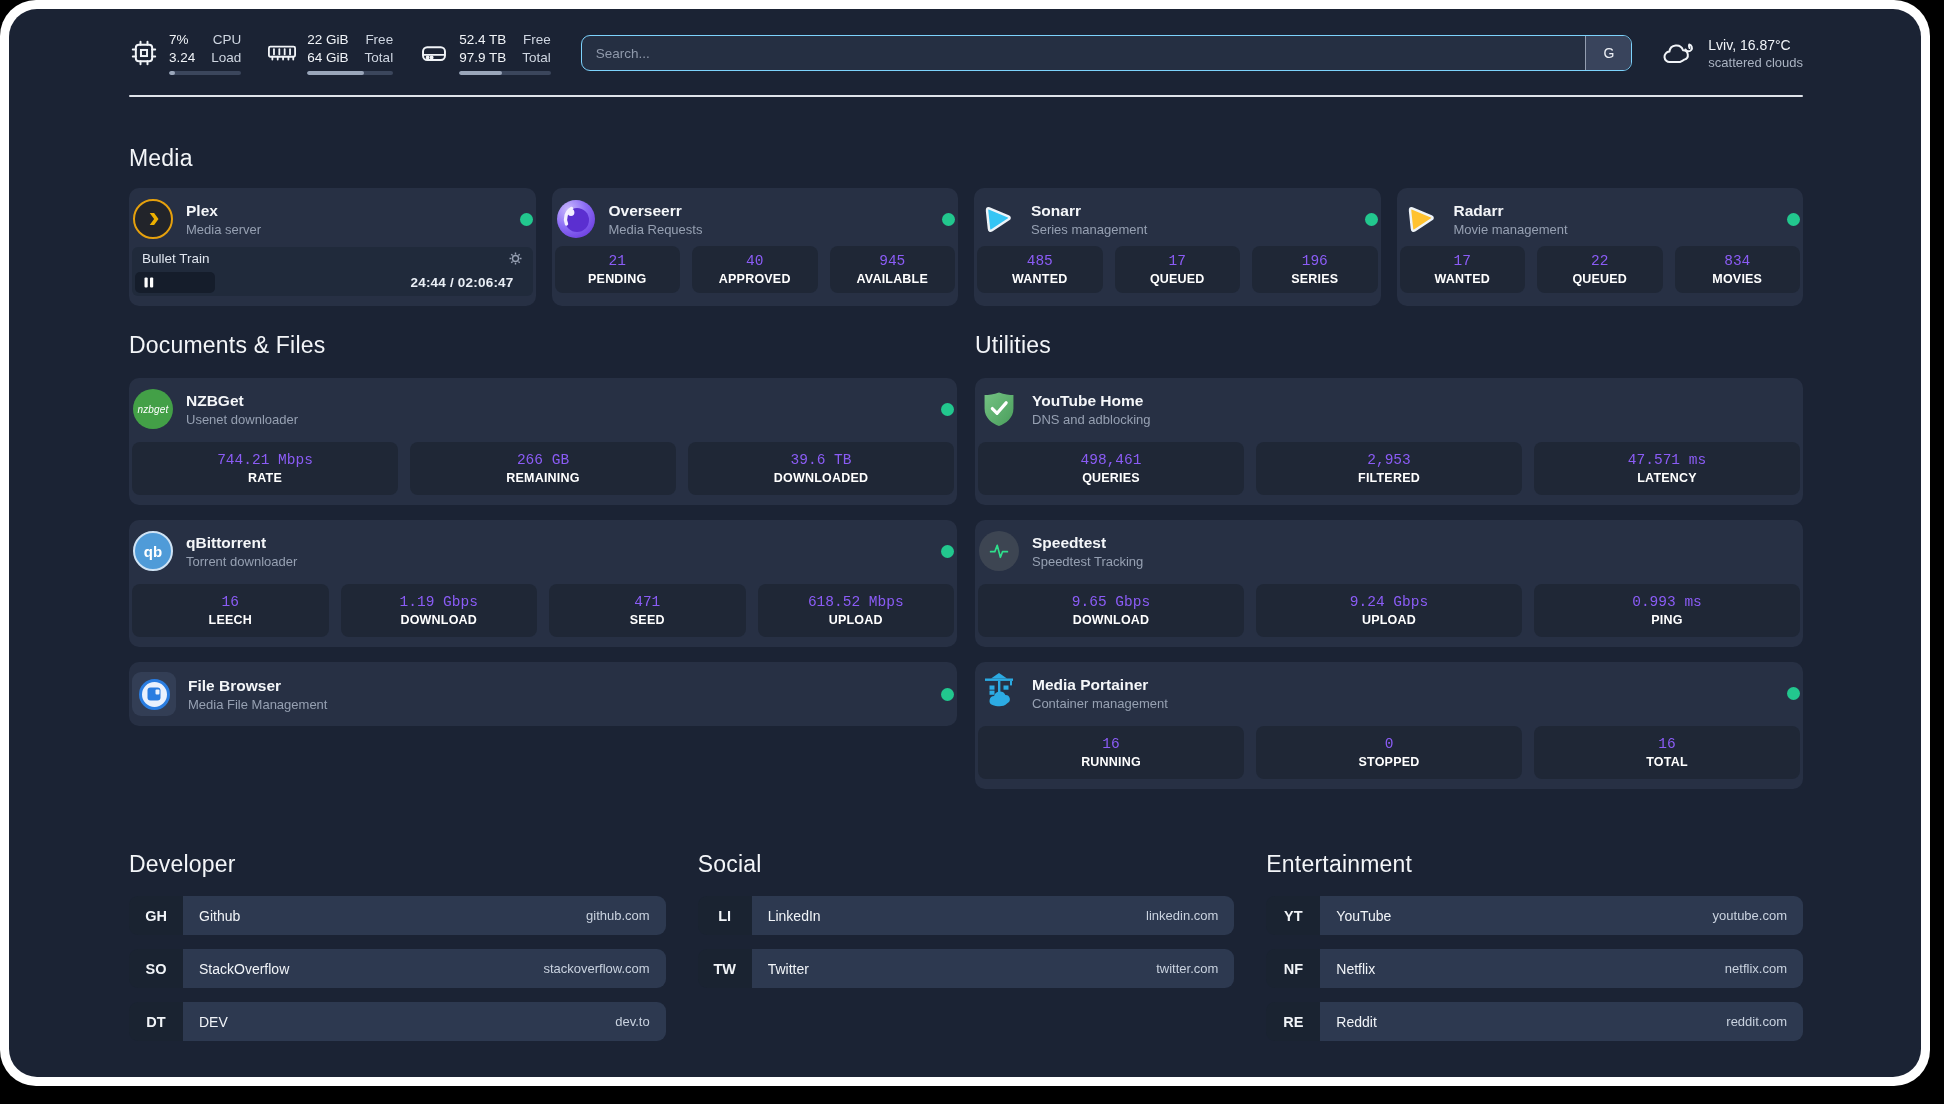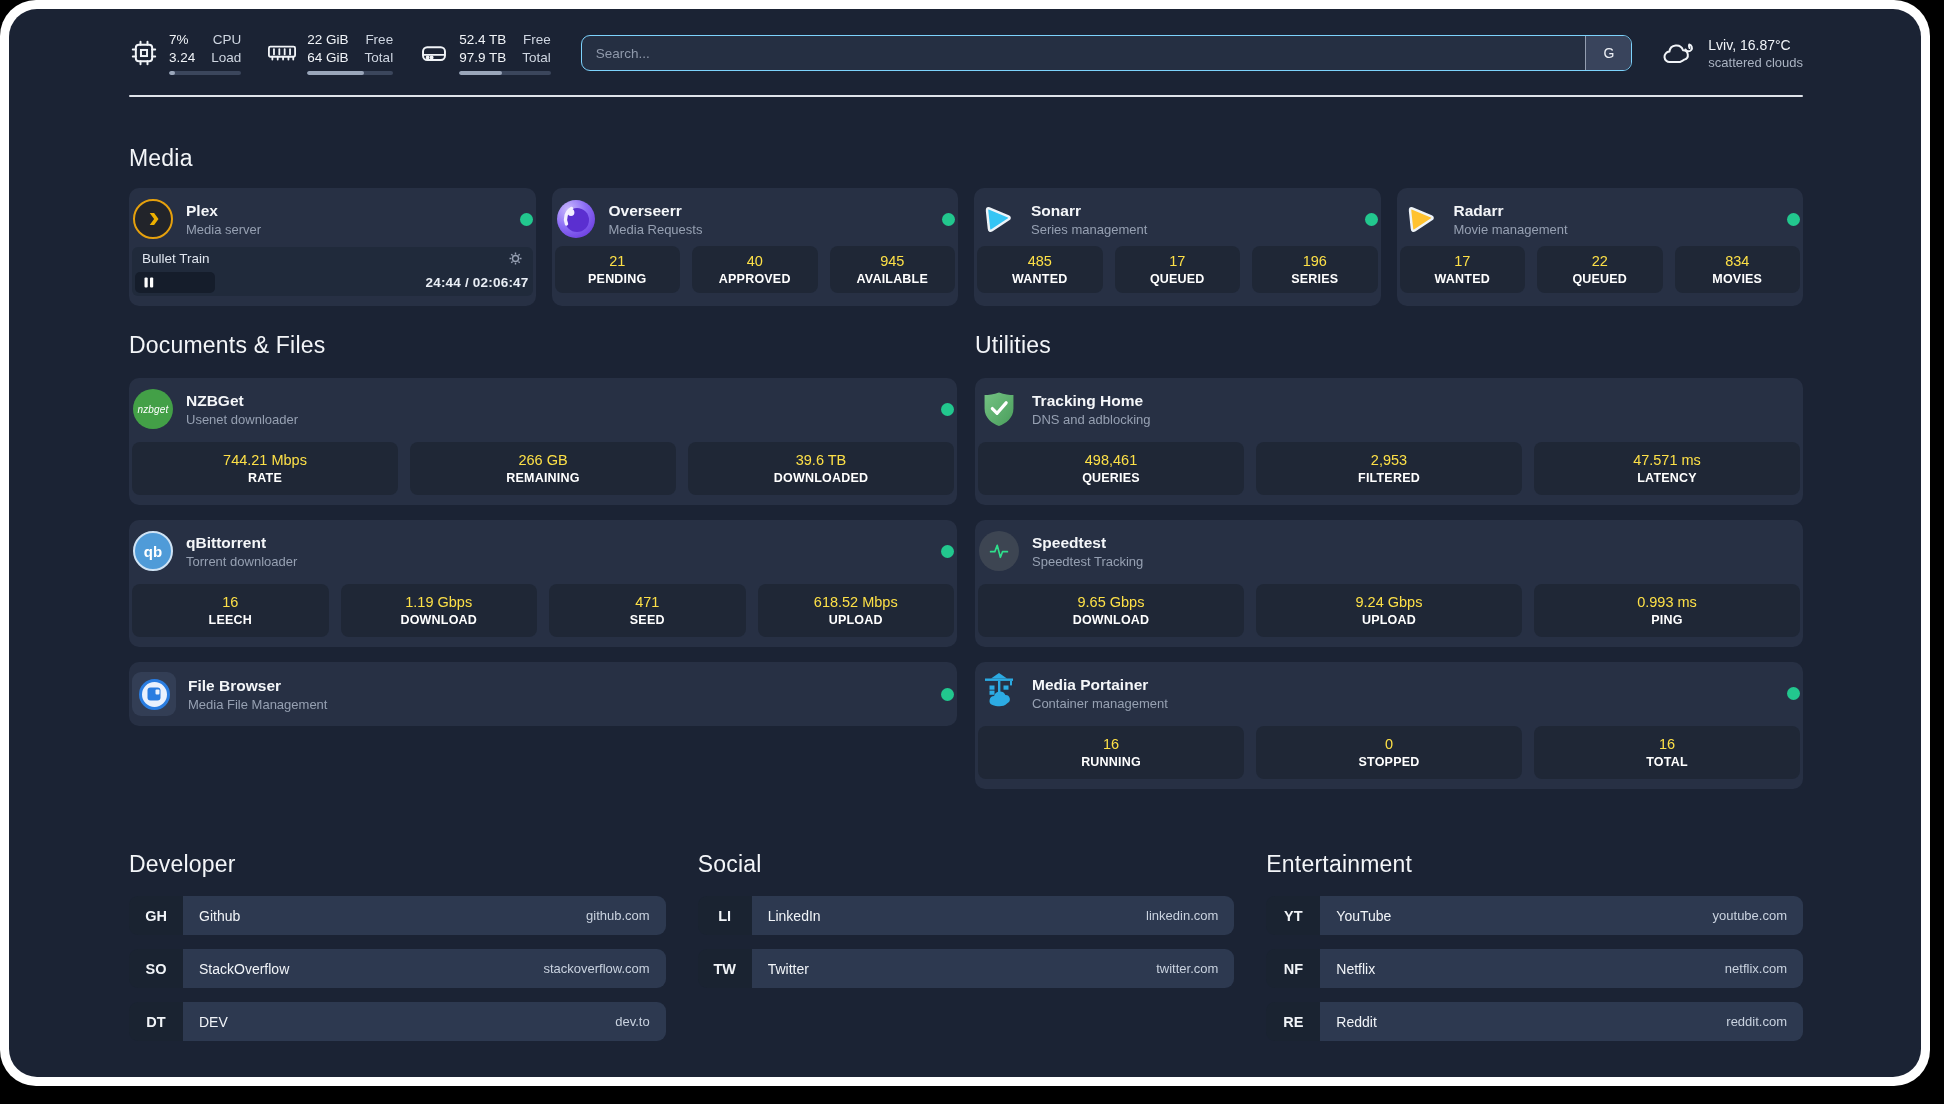--- a/index.html
+++ b/index.html
@@ -40,31 +40,31 @@
   .card-head { display:flex; align-items:center; gap:12px; }
   .head-text { display:flex; flex-direction:column; gap:2px; }
   .app-name { font-size:15.5px; font-weight:700; color:#f4f6f9; }
   .app-desc { font-size:13px; color:#96a0b2; }
   .dot { width:13px; height:13px; border-radius:50%; background:#22c78e; margin-left:auto; flex:none; }
 
   .tiles { display:flex; gap:12px; margin-top:6px; }
   .tiles.roomy { margin-top:12px; }
   .tile { flex:1; background:#1f2736; border-radius:8px; padding:7px 6px; text-align:center; }
   .tiles.roomy .tile { padding:10px 6px; }
-  .tile .tv { font-size:14.5px; color:#fde047; }
+  .tile .tv { font-size:14.5px; color:#8b5cf6;font-family:Liberation Mono, monospace; }
   .tile .tl { font-size:12.5px; font-weight:700; color:#ffffff; margin-top:3px; letter-spacing:.2px; }
 
   
   .player { margin-top:7px; background:#202a3b; border-radius:6px; overflow:hidden; }
   .player-row1 { display:flex; align-items:center; padding:4px 10px 3px 10px; }
   .np-title { font-size:13.5px; color:#dfe5ee; }
   .gear { margin-left:auto; display:flex; cursor:pointer; }
   .player-row2 { position:relative; height:27px; display:flex; align-items:center; }
   .played { height:21px; margin-left:3px; background:#151d2b; border-radius:5px; display:flex; align-items:center; padding-left:9px; cursor:pointer; }
-  .time { position:absolute; right:4px; font-size:13.5px; font-weight:700; color:#e9eef5; letter-spacing:.2px; }
+  .time { position:absolute; right:19px; font-size:13.5px; font-weight:700; color:#e9eef5; letter-spacing:.2px; }
 
   
   .two-col { margin-top:26px; display:grid; grid-template-columns:1fr 1fr; gap:0 18px; }
   .col-stack { display:flex; flex-direction:column; gap:15px; }
   .col-stack .sec-title { margin-bottom:4px; }
 
   
   .appicon { width:42px; height:42px; flex:none; display:flex; align-items:center; justify-content:center; }
   .circ { width:40px; height:40px; border-radius:50%; display:flex; align-items:center; justify-content:center; }
   .plex-c { background:#22242a; border:2px solid #e5a00d; }
@@ -428,21 +428,21 @@
                     <linearGradient id="agg" x1="0" y1="0" x2="1" y2="1">
                 <stop offset="0%" stop-color="#74c383"></stop>
                       <stop offset="100%" stop-color="#4a9e5c"></stop>
               </linearGradient>
                   </defs>
               <path d="M20 2.5 C14.5 4.6 9 5.2 4.8 5.2 V19.5 C4.8 29.5 12.8 35.5 20 37.8 C27.2 35.5 35.2 29.5 35.2 19.5 V5.2 C31 5.2 25.5 4.6 20 2.5 Z" fill="url(#agg)"></path>
               <polyline points="13,19.5 18,24.5 27.5,13.5" fill="none" stroke="#ffffff" stroke-width="3.4" stroke-linecap="round" stroke-linejoin="round"></polyline>
             </svg>
           </span>
           <div class="head-text">
-            <div class="app-name">Tracking Home</div>
+            <div class="app-name">YouTube Home</div>
             <div class="app-desc">DNS and adblocking</div>
           </div>
         </div>
         <div class="tiles roomy">
           <div class="tile">
             <div class="tv">498,461</div>
                 <div class="tl">QUERIES</div>
           </div>
           <div class="tile">
             <div class="tv">2,953</div>

